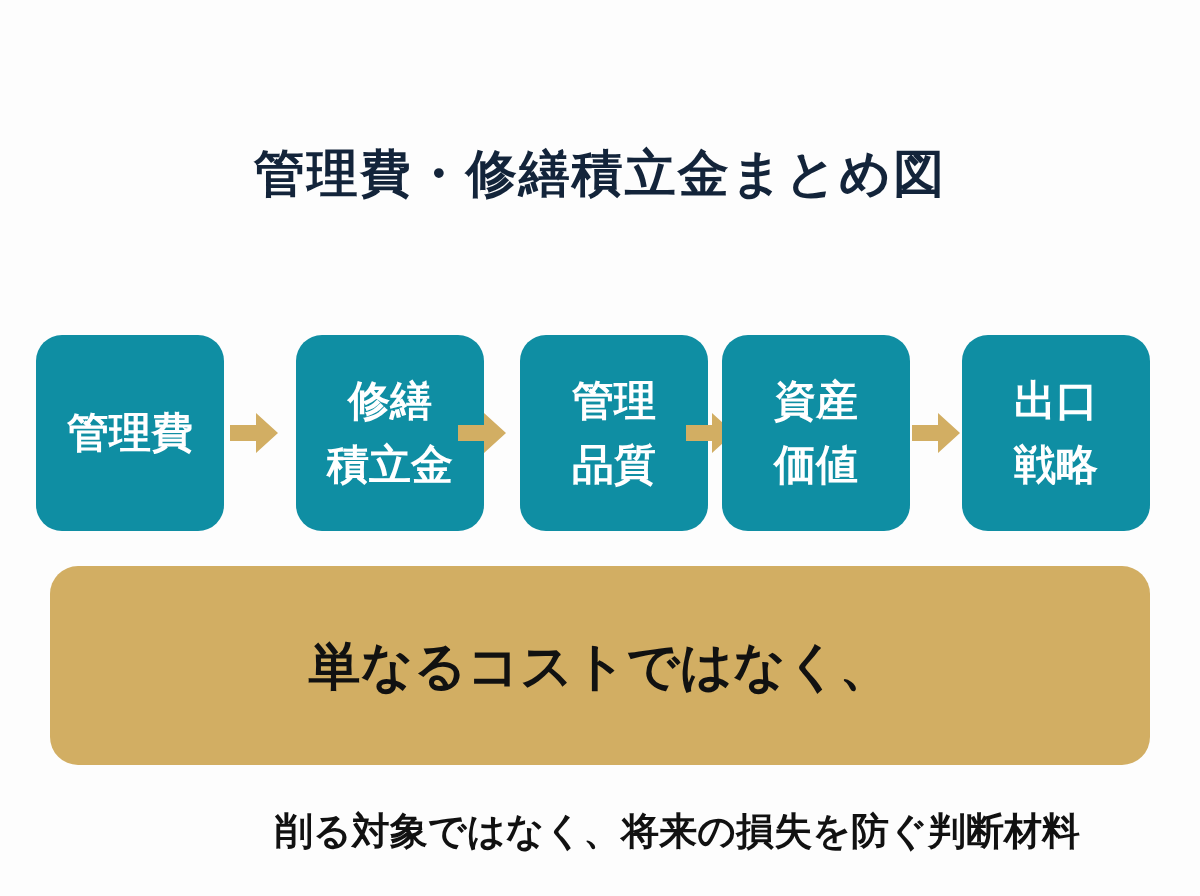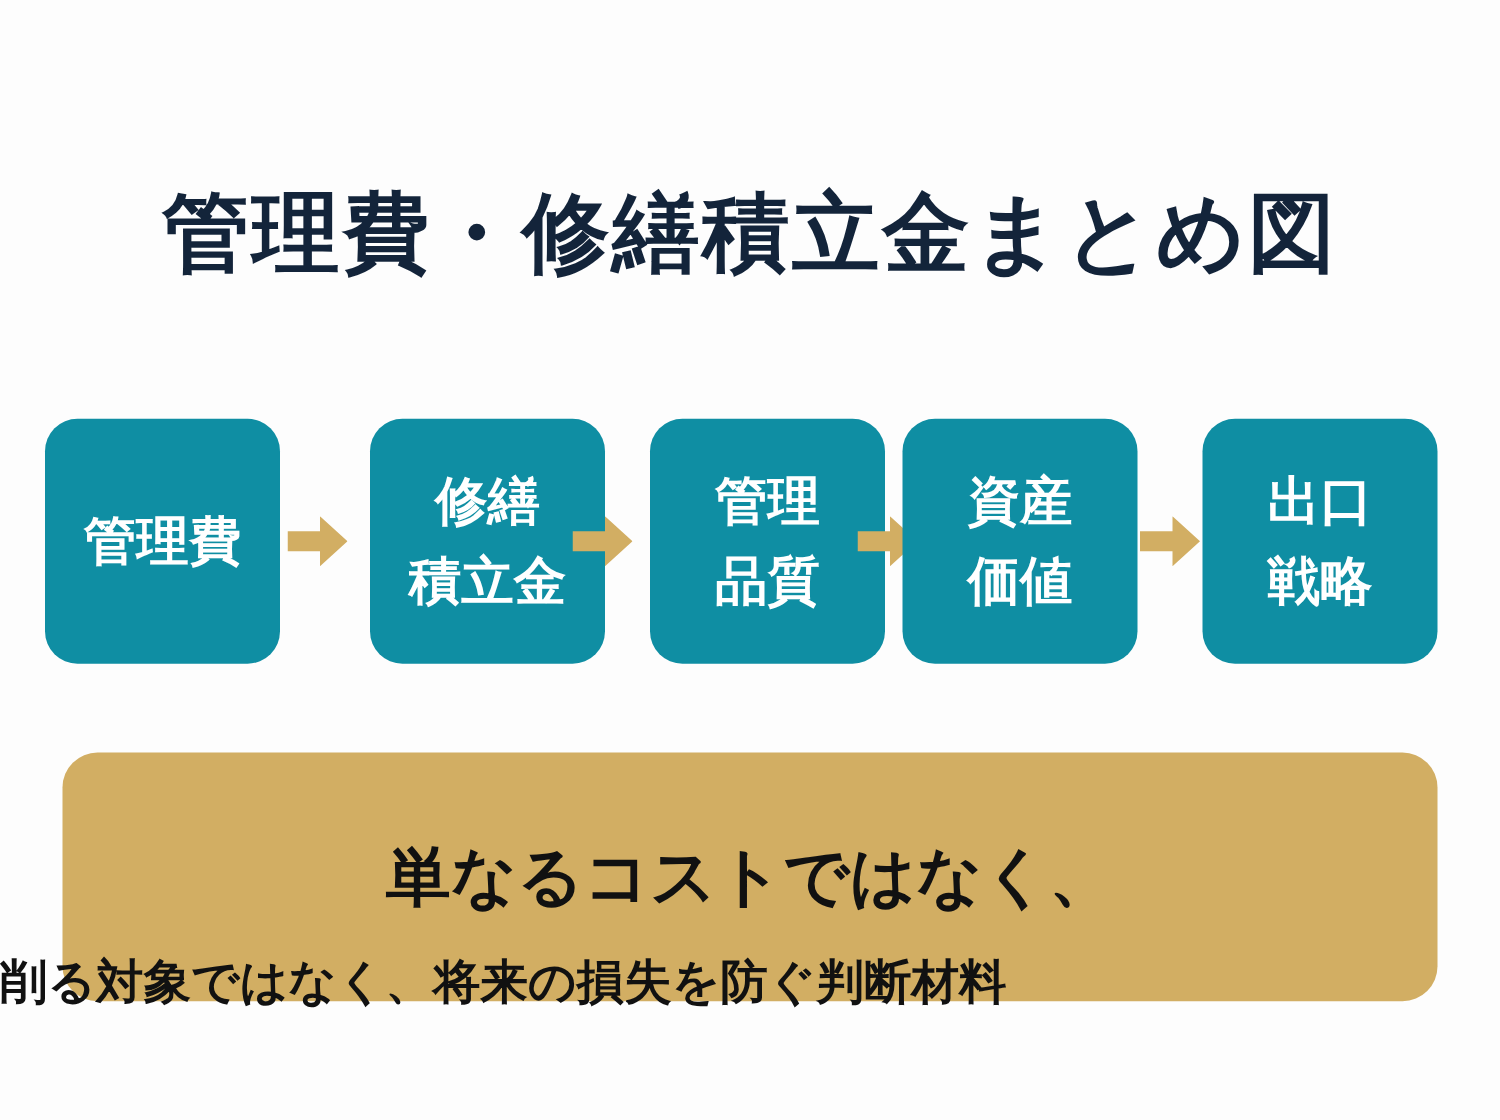--- a/index.html
+++ b/index.html
@@ -1,21 +1,21 @@
 <!DOCTYPE html>
 <html><head>
 <meta charset="utf-8">
 <style>
   html,body{margin:0;padding:0;}
   body{width:1200px;height:896px;background:#fdfdfd;position:relative;overflow:hidden;font-family:"DejaVu Sans","Liberation Sans",sans-serif;}
-  .title{position:absolute;left:0;top:140px;width:1200px;text-align:center;font-size:70px;font-weight:bold;color:#13243a;letter-spacing:2px;}
+  .title{position:absolute;left:0;top:140px;width:1200px;text-align:center;font-size:51px;font-weight:bold;color:#13243a;letter-spacing:2px;}
   .box{position:absolute;top:335px;width:188px;height:196px;background:#0f8ea3;border-radius:26px;display:flex;align-items:center;justify-content:center;text-align:center;color:#fff;font-weight:bold;font-size:42px;line-height:64px;white-space:pre-line;}
   .arrow{position:absolute;top:413px;width:48px;height:40px;}
-  .banner{position:absolute;left:50px;top:566px;width:1100px;height:199px;background:#d2ae63;border-radius:28px;display:flex;flex-direction:column;align-items:center;justify-content:center;color:#111;font-weight:bold;font-size:52px;line-height:78px;margin-top:36px;}
-  .footer{position:absolute;left:0;top:760px;width:1080px;text-align:left;font-size:38px;font-weight:bold;color:#111;}
+  .banner{position:absolute;left:50px;top:566px;width:1100px;height:199px;background:#d2ae63;border-radius:28px;display:flex;flex-direction:column;align-items:center;justify-content:center;color:#111;font-weight:bold;font-size:52px;line-height:78px;}
+  .footer{position:absolute;left:0;top:806px;width:1080px;text-align:right;font-size:38px;font-weight:bold;color:#111;}
 </style>
 </head>
 <body>
 
 <div class="title">管理費・修繕積立金まとめ図</div>
 
 <div class="box" style="left:36px">管理費</div>
 <svg class="arrow" style="left:230px" viewBox="0 0 48 40">
     <path d="M0 12 H26 V0 L48 20 L26 40 V28 H0 Z" fill="#d2ae63"></path>
   </svg>

